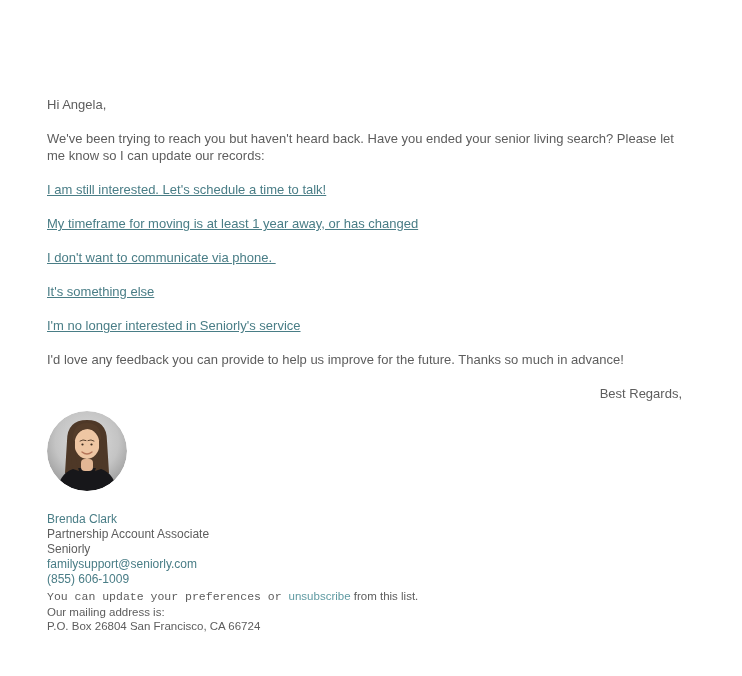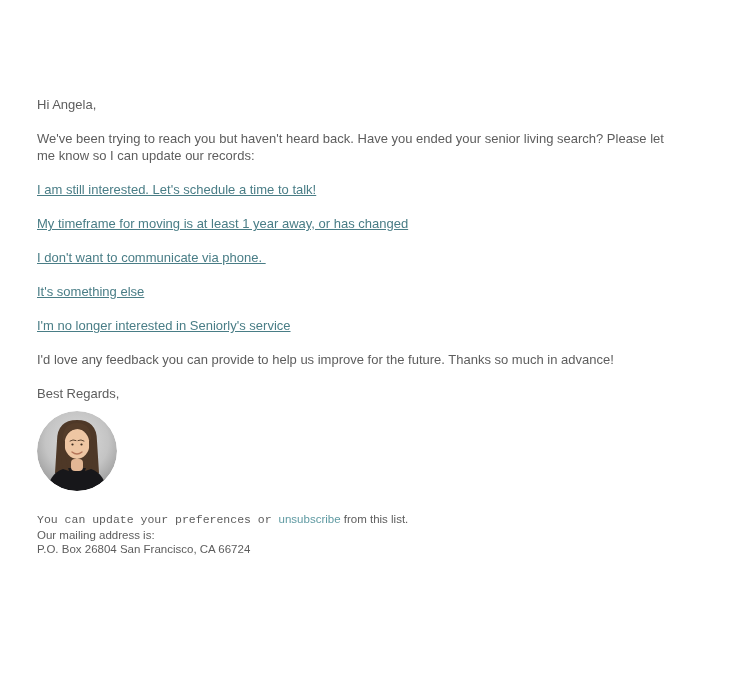--- a/index.html
+++ b/index.html
@@ -14,29 +14,30 @@
     width: 742px;
     height: 676px;
     background: #ffffff;
     padding: 96px 60px 0 37px;
   }
   .email-body {
     max-width: 645px;
     color: #5d5d5d;
     font-size: 13px;
     line-height: 17px;
+    margin-left: 10px;
   }
   .para { margin: 0 0 17px 0; }
   .option-link {
     color: #497d86;
     white-space: pre-wrap;
     cursor: pointer;
   }
   .option-para { margin: 0 0 17px 0; }
-  .closing { margin: 0 0 9px 0; }
+  .closing { margin: 0 0 9px 0; text-align: right; }
   .avatar-wrap {
     width: 80px;
     height: 80px;
     margin: 0 0 21px 0;
   }
   .avatar-wrap svg { display: block; border-radius: 50%; }
   .signature {
     font-size: 12px;
     line-height: 15px;
     color: #5d5d5d;
@@ -121,20 +122,27 @@
           <path d="M41 29.5 q3 -1.5 6 0.5" stroke="#5a4330" stroke-width="1" fill="none" stroke-linecap="round"></path>
 
           <circle cx="35.5" cy="33.5" r="1.1" fill="#3a2b20"></circle>
           <circle cx="44.5" cy="33.5" r="1.1" fill="#3a2b20"></circle>
 
           <path d="M35 41 q5 4 10 0" stroke="#b5765a" stroke-width="1.4" fill="none" stroke-linecap="round"></path>
         </g>
       </svg>
     </div>
 
+    <div class="signature">
+      <a class="sig-link sig-line" href="#">Brenda Clark</a>
+      <span class="sig-line">Partnership Account Associate</span>
+      <span class="sig-line">Seniorly</span>
+      <a class="sig-link sig-line" href="#">familysupport@seniorly.com</a>
+      <a class="sig-link sig-line" href="#">(855) 606-1009</a>
+    </div>
 
     <div class="footer">
       <div><span style="white-space:pre-wrap;font-family:Liberation Mono, monospace;">You can update your preferences or </span><a class="footer-link" href="#">unsubscribe</a><span style="white-space:pre-wrap;"> from this list.</span></div>
       <div>Our mailing address is:</div>
       <div>P.O. Box 26804 San Francisco, CA 66724</div>
     </div>
 
   </div>
 </div>
 

